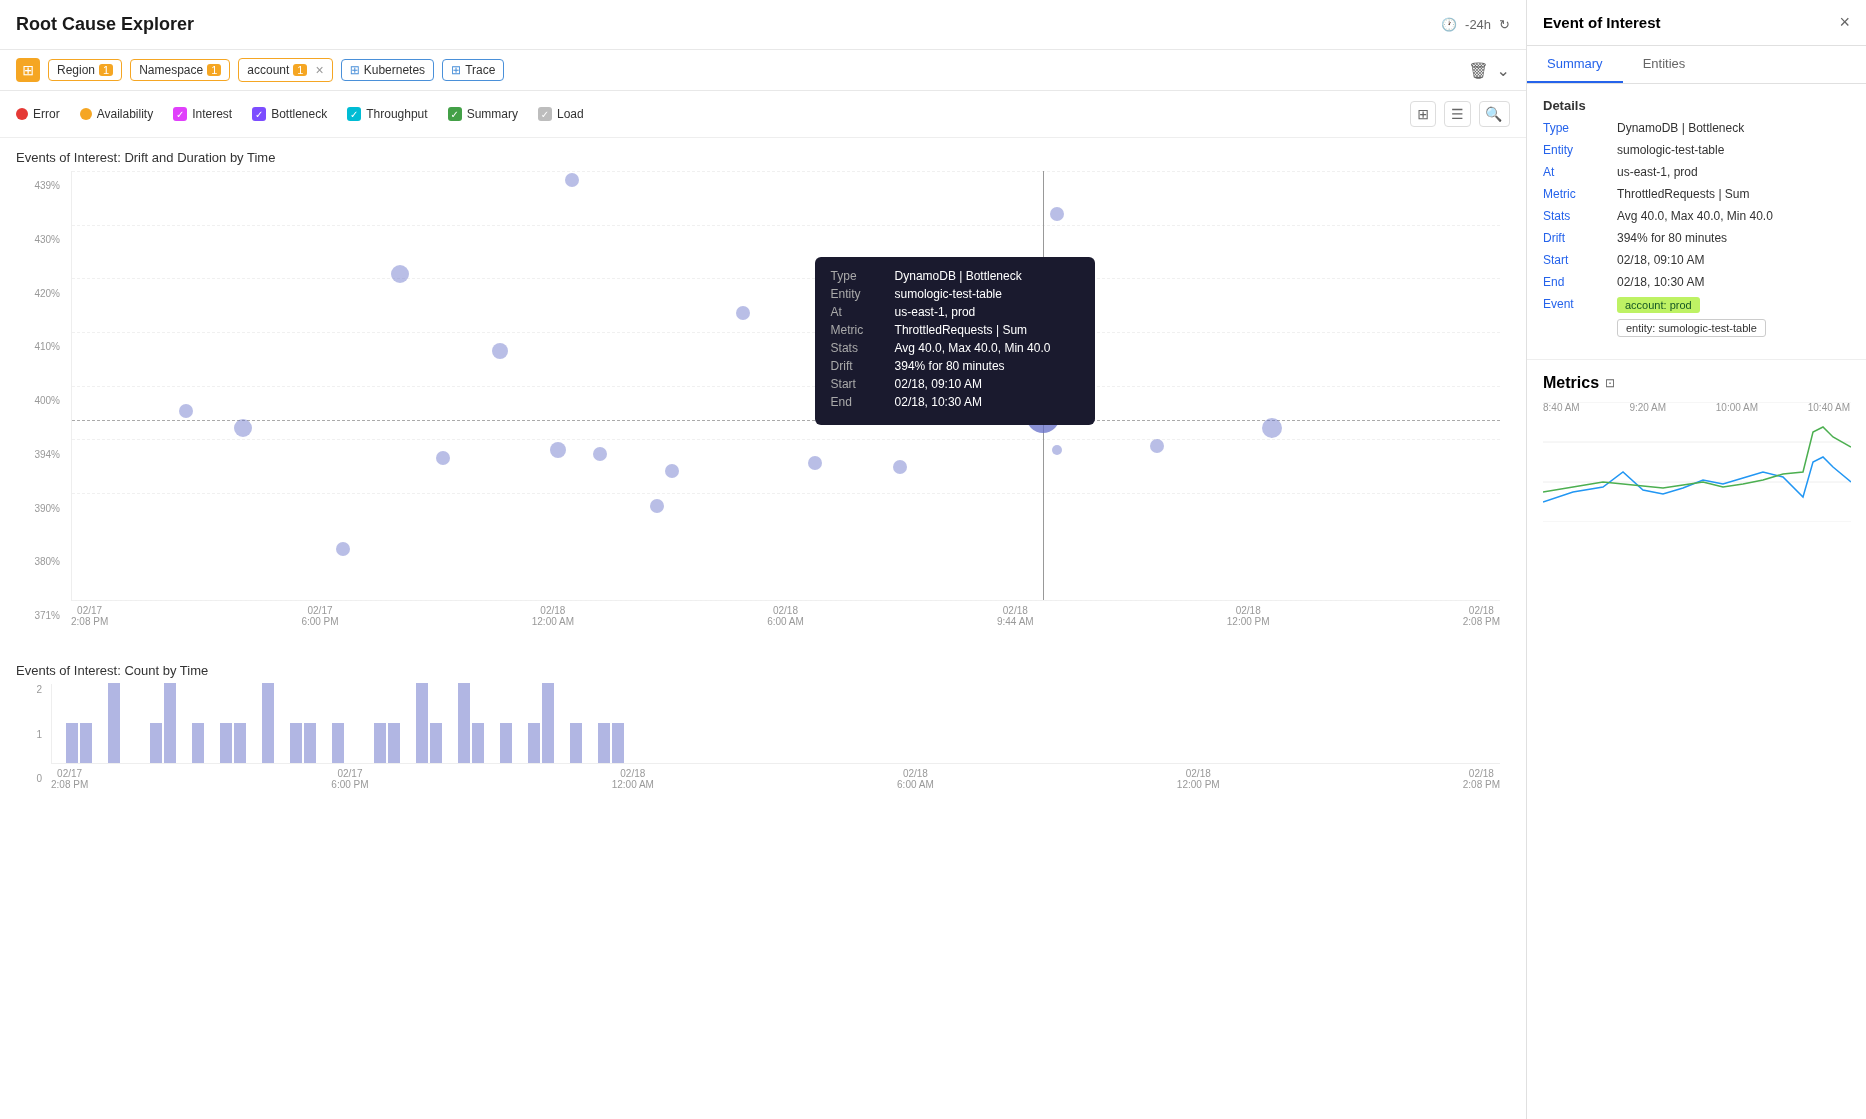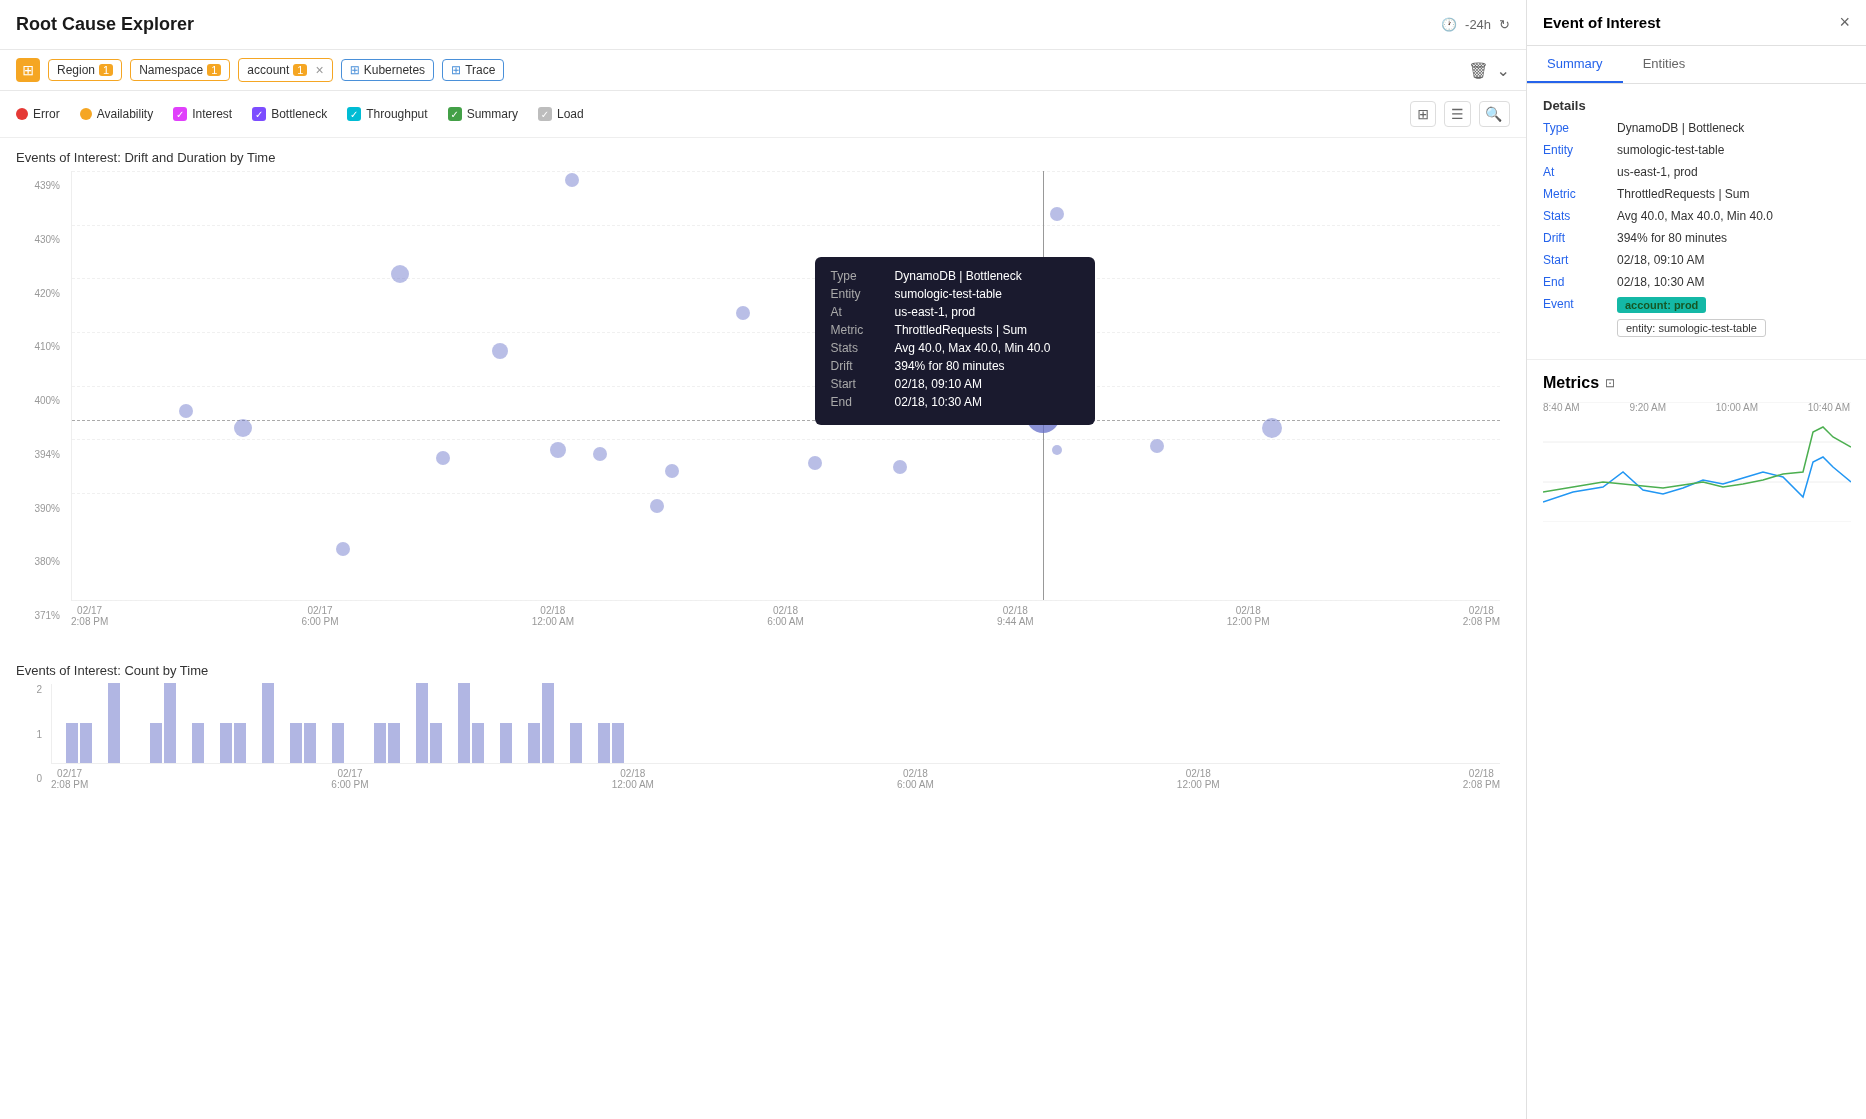--- a/index.html
+++ b/index.html
@@ -69,21 +69,21 @@
     .tab.active { color: #2563eb; border-bottom-color: #2563eb; font-weight: 500; }
     
     .details-section { padding: 14px 16px; border-bottom: 1px solid #eee; }
     .section-title { font-size: 13px; font-weight: 600; color: #333; margin-bottom: 8px; }
     .detail-row { display: grid; grid-template-columns: 70px 1fr; gap: 4px; margin-bottom: 8px; font-size: 12px; }
     .detail-label { color: #2563eb; }
     .detail-value { color: #333; }
     
     .tags-row { display: flex; gap: 6px; flex-wrap: wrap; }
     .tag { padding: 2px 8px; border-radius: 3px; font-size: 11px; }
-    .tag-green { background: #14b8a6; color: #155724; font-weight: bold; }
+    .tag-green { background: #bef264; color: #155724; }
     .tag-outline { border: 1px solid #ccc; color: #333; }
     
     .metrics-section { padding: 14px 16px; flex: 1; overflow-y: auto; }
     .metrics-header { display: flex; align-items: center; gap: 6px; margin-bottom: 10px; }
     .metrics-title { font-size: 16px; font-weight: 600; }
     .metrics-icon { color: #666; font-size: 12px; cursor: pointer; }
     
     .mini-chart { position: relative; height: 120px; background: #fff; }
     .mini-chart svg { position: absolute; top: 0; left: 0; }
     .mini-legend { display: flex; flex-direction: column; gap: 4px; margin-top: 6px; font-size: 11px; color: #555; }

